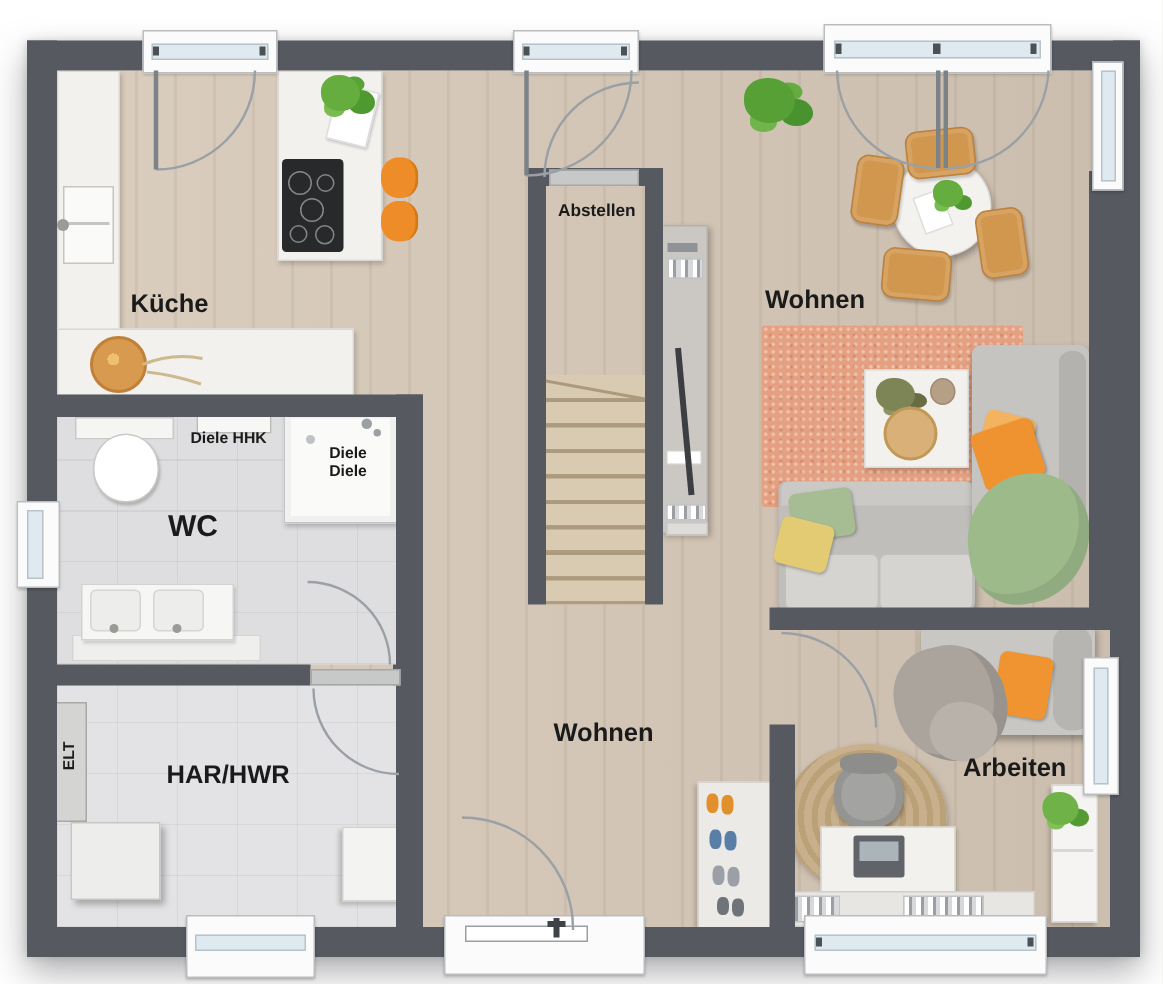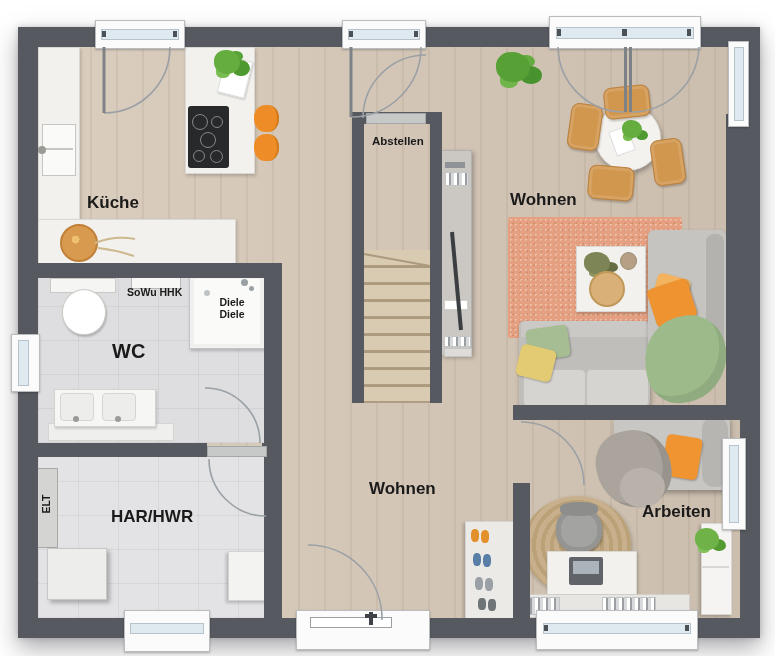--- a/index.html
+++ b/index.html
@@ -226,21 +226,21 @@
       <line x1="364" y1="254" x2="430" y2="266"></line>
     </g>
     <line x1="452" y1="232" x2="461" y2="330" stroke="#3c3f42" stroke-width="4"></line>
     <path d="M 95 243 q 20 -8 40 -4 M 98 248 q 18 2 36 8" stroke="#cdb98e" stroke-width="2" fill="none"></path>
   </svg>
 
   <div class="label lab-lg" style="left:87px;top:193px;">Küche</div>
   <div class="label" style="left:372px;top:135px;font-size:11.5px;">Abstellen</div>
   <div class="label lab-lg" style="left:510px;top:190px;">Wohnen</div>
   <div class="label" style="left:112px;top:340px;font-size:20px;">WC</div>
-  <div class="label lab-sm" style="left:127px;top:286px;">SoWu HHK</div>
+  <div class="label lab-sm" style="left:127px;top:286px;">Diele HHK</div>
   <div class="label lab-sm" style="left:200px;top:296px;width:64px;text-align:center;line-height:12px;">
     <span>Diele</span><br>
     <span>Diele</span>
   </div>
   <div class="label lab-lg" style="left:369px;top:479px;">Wohnen</div>
   <div class="label lab-lg" style="left:111px;top:507px;">HAR/HWR</div>
   <div class="label lab-sm" style="left:24px;top:498px;width:44px;text-align:center;transform:rotate(-90deg);">ELT</div>
   <div class="label lab-lg" style="left:642px;top:502px;">Arbeiten</div>
 
 </div>

